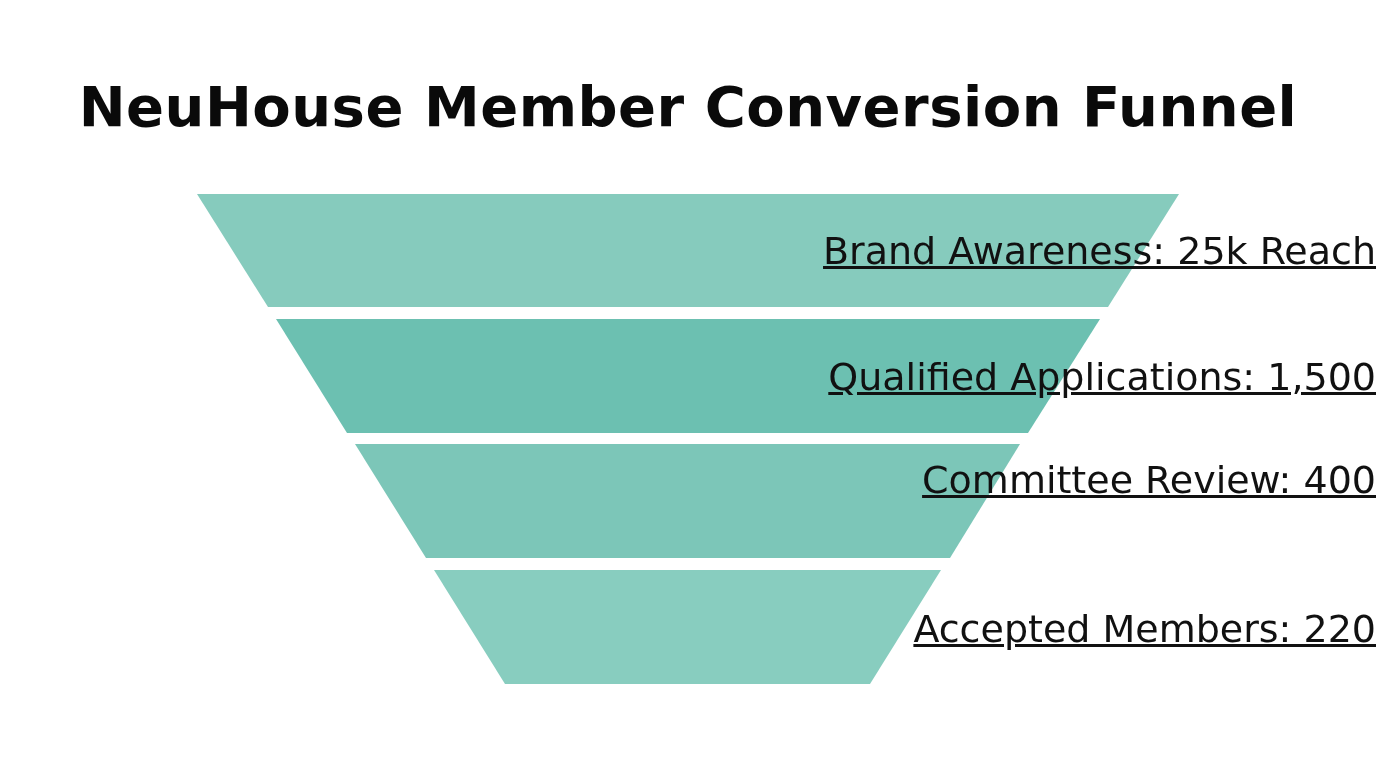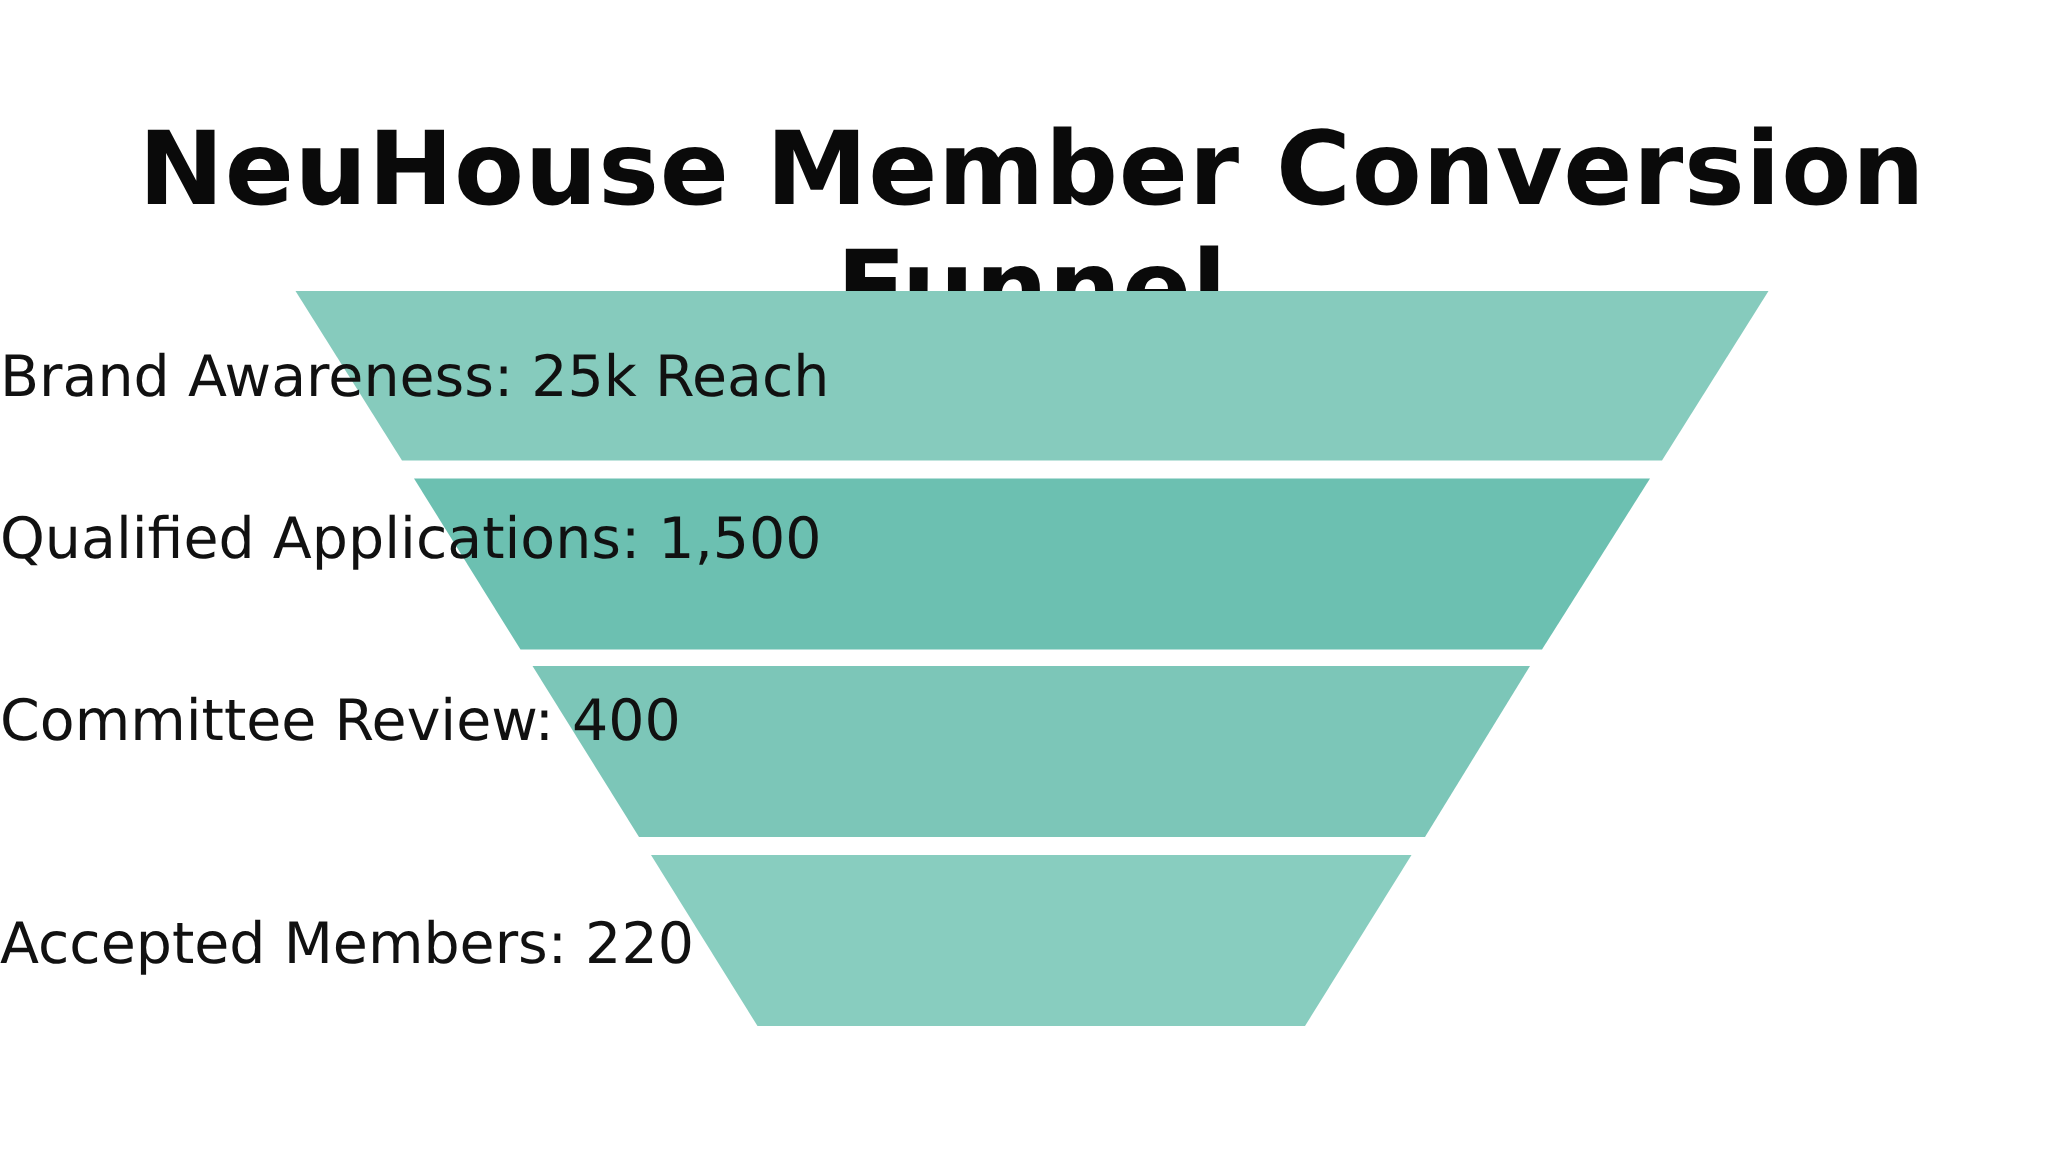--- a/index.html
+++ b/index.html
@@ -4,38 +4,39 @@
   <style>
     html, body { margin: 0; padding: 0; }
     body {
       width: 1376px; height: 768px; background: #ffffff;
       position: relative; overflow: hidden;
       font-family: "DejaVu Sans", sans-serif;
     }
     .title {
       position: absolute; left: 0; top: 74px; width: 1376px;
       text-align: center; font-family: "DejaVu Sans", sans-serif;
-      font-weight: bold; font-size: 68px; color: #0a0a0a;
+      font-weight: bold; font-size: 56px; color: #0a0a0a;
       letter-spacing: 0.5px;
     }
     .funnel { position: absolute; left: 0; top: 0; width: 1376px; height: 768px; }
     .stage-label {
-      position: absolute; left: 0; width: 1376px; text-align: left;
+      position: absolute; left: 0; width: 1376px; text-align: right;
       font-family: "DejaVu Sans", sans-serif; font-size: 38px; color: #111111;
       line-height: 1;
+      text-decoration: underline;
     }
   </style>
 </head>
 <body>
 
 <div class="title">NeuHouse Member Conversion Funnel</div>
 
 <svg class="funnel" viewBox="0 0 1376 768" xmlns="http://www.w3.org/2000/svg">
   <polygon points="197,194 1179,194 1108,307 268,307" fill="#86cbbd"></polygon>
   <polygon points="276,319 1100,319 1028,433 347,433" fill="#6cc0b1"></polygon>
   <polygon points="355,444 1020,444 950,558 426,558" fill="#7cc6b8"></polygon>
   <polygon points="434,570 941,570 870,684 505,684" fill="#88cdbf"></polygon>
 </svg>
 
 <div class="stage-label" style="top:232px;">Brand Awareness: 25k Reach</div>
-<div class="stage-label" style="top:340px;">Qualified Applications: 1,500</div>
+<div class="stage-label" style="top:358px;">Qualified Applications: 1,500</div>
 <div class="stage-label" style="top:461px;">Committee Review: 400</div>
 <div class="stage-label" style="top:610px;">Accepted Members: 220</div>
 
 </body></html>

